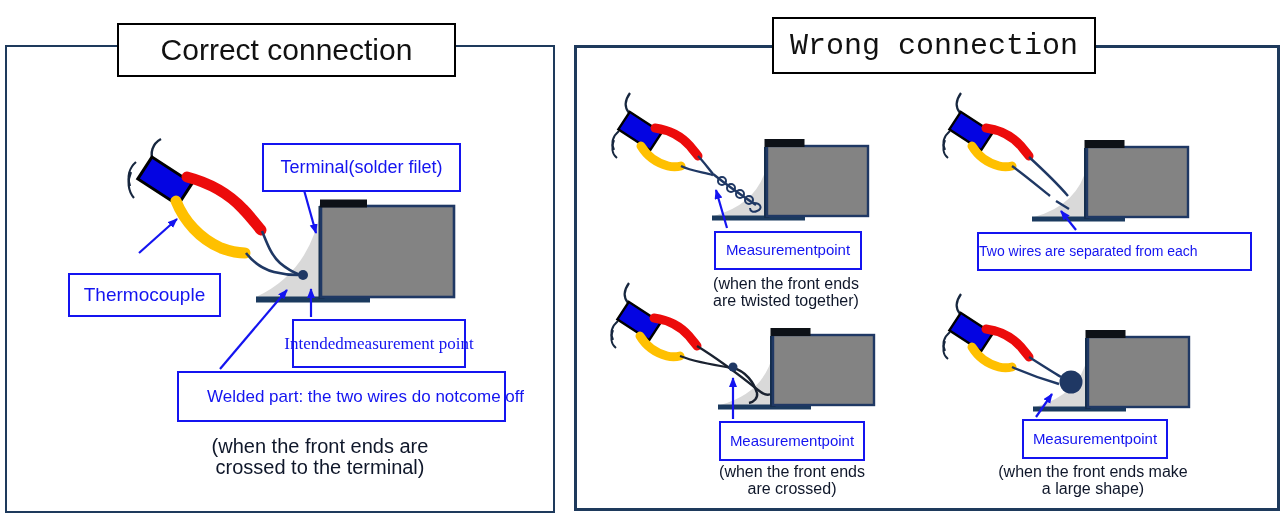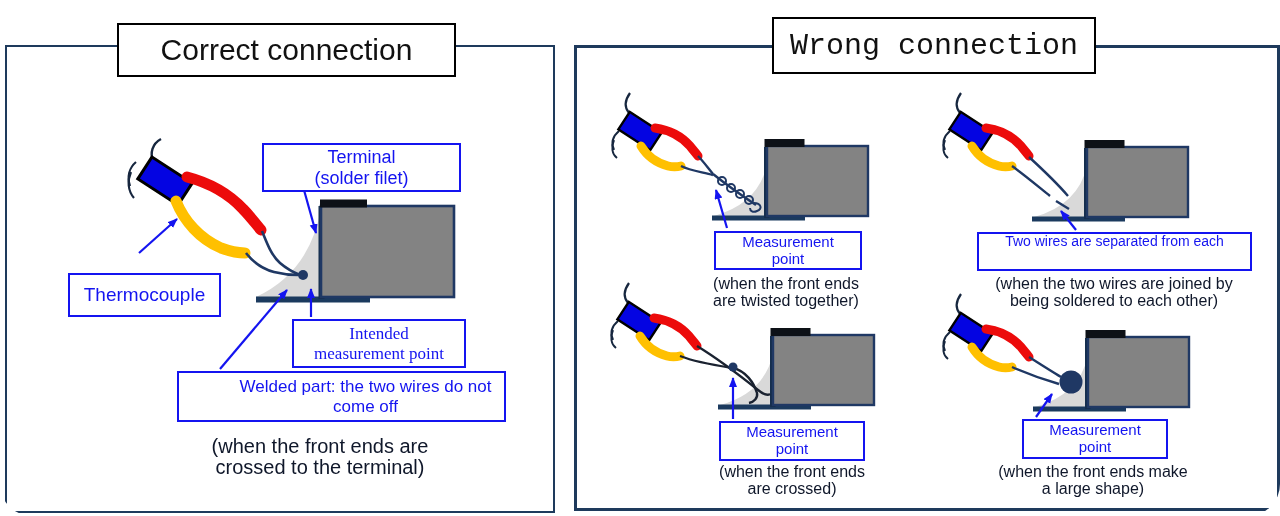--- a/index.html
+++ b/index.html
@@ -1,34 +1,33 @@
 <!DOCTYPE html>
 <html><head>
 <meta charset="utf-8">
 <style>
   html,body{margin:0;padding:0;background:#fff;}
   .canvas{
     position:relative;width:1280px;height:516px;background:#fff;overflow:hidden;
     font-family:"Liberation Sans", sans-serif;
-    border-radius:32px;
   }
   .panel{position:absolute;background:transparent;border:2.5px solid #1e3a5c;}
   #panel-correct{left:5px;top:45px;width:546px;height:464px;}
   #panel-wrong{left:574px;top:45px;width:700px;height:460px;border-width:3px;}
   .title-box{
     position:absolute;background:#fff;border:2.5px solid #000;color:#111;
     display:flex;align-items:center;justify-content:center;
     font-size:30px;white-space:nowrap;z-index:3;
   }
   #title-correct{left:117px;top:23px;width:335px;height:50px;}
   #title-wrong{left:772px;top:17px;width:320px;height:53px;font-family:Liberation Mono, monospace;}
   svg.fig{position:absolute;left:0;top:0;z-index:2;}
   .lbl{
     position:absolute;background:#fff;border:2px solid #1414f0;color:#1414f0;
-    display:flex;flex-direction:column;align-items:center;justify-content:center;
+    display:flex;flex-direction:row;align-items:center;justify-content:center;
     text-align:center;line-height:1.12;z-index:4;
   }
   .cap{
     position:absolute;color:#0f172a;text-align:center;line-height:1.05;z-index:4;
   }
   .lbl span,.cap span{display:block;white-space:nowrap;}
   
   #lbl-terminal{left:262px;top:143px;width:195px;height:45px;font-size:18px;}
   #lbl-thermocouple{left:55px;top:273px;width:149px;height:40px;font-size:19px;margin-left:13px;}
   #lbl-intended{left:292px;top:319px;width:170px;height:45px;font-size:17px;font-family:Liberation Serif, serif;}
@@ -174,24 +173,20 @@
     <span>point</span>
   </div>
   <div class="cap" id="cap-w1">
     <span>(when the front ends</span>
     <span>are twisted together)</span>
   </div>
 
   <div class="lbl" id="lbl-sep2">
     <span>Two wires are separated from each</span>
   </div>
-  <div class="cap" id="cap-w2">
-    <span>(when the two wires are joined by</span>
-    <span>being soldered to each other)</span>
-  </div>
 
   <div class="lbl" id="lbl-mp3">
     <span>Measurement</span>
     <span>point</span>
   </div>
   <div class="cap" id="cap-w3">
     <span>(when the front ends</span>
     <span>are crossed)</span>
   </div>
 

